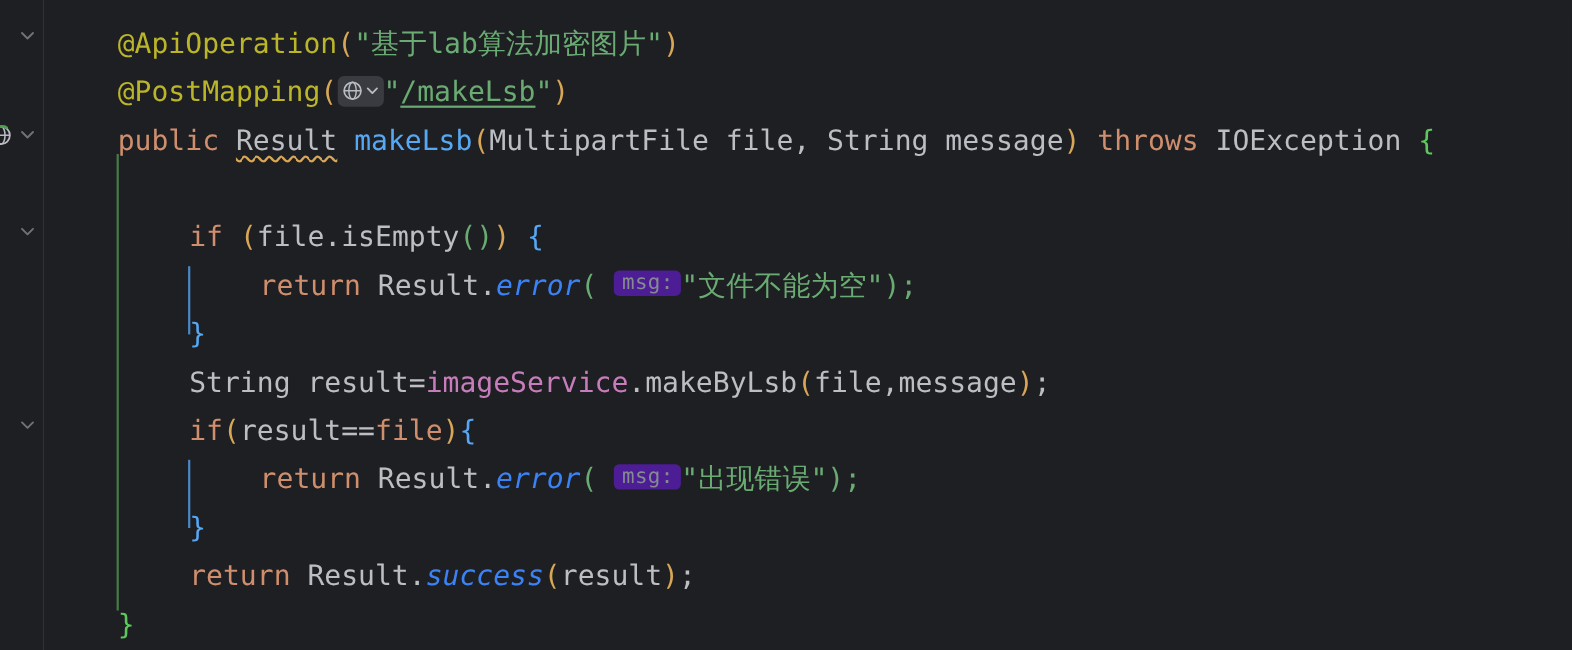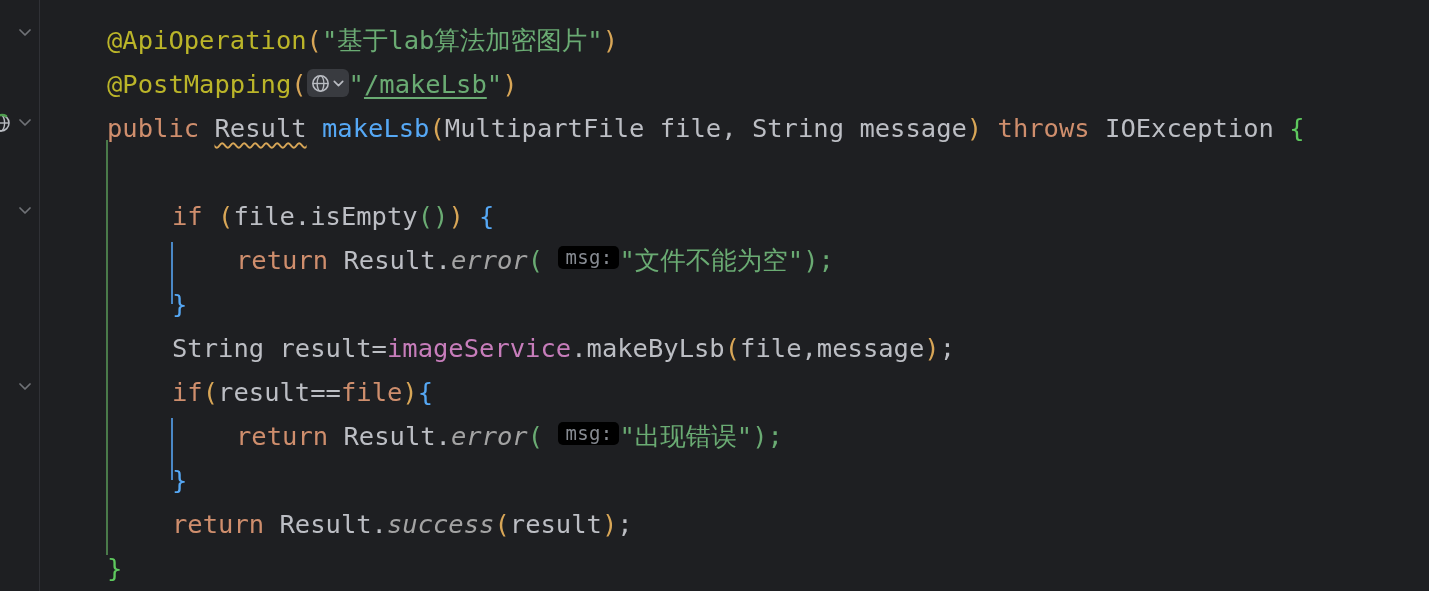--- a/index.html
+++ b/index.html
@@ -85,39 +85,39 @@
     width: 2px;
   }
 
   
   .t-annotation { color: #bbb529; text-align: center; }
   .t-string     { color: #6aab73; }
   .t-keyword    { color: #cf8e6d; }
   .t-ident      { color: #bcbec4; }
   .t-method     { color: #56a8f5; }
   .t-field      { color: #c77dbb; }
-  .t-static     { color: #a3a3a3; font-style: italic; }
+  .t-static     { color: #3b82f6; font-style: italic; }
   .t-brk-gold   { color: #d8a657; }
   .t-brk-green  { color: #6aab73; }
   .t-brk-blue   { color: #56a8f5; }
   .t-brk-match  { color: #5ec85e; }
   .t-url        { color: #6aab73; text-decoration: underline; text-underline-offset: 4px; margin-top: 48px; }
 
   .warn-underline {
     text-decoration: underline;
     text-decoration-style: wavy;
     text-decoration-color: #d8a657;
     text-underline-offset: 5px;
     text-decoration-thickness: 1.5px;
   }
 
   
   .inlay-hint {
     display: inline-block;
-    background: #000000;
+    background: #4c1d95;
     color: #868a91;
     border-radius: 5px;
     font-size: 19px;
     padding: 1px 7px 2px 7px;
     vertical-align: 5px;
     line-height: 20px;
     letter-spacing: 0.3px;
   }
 
   

